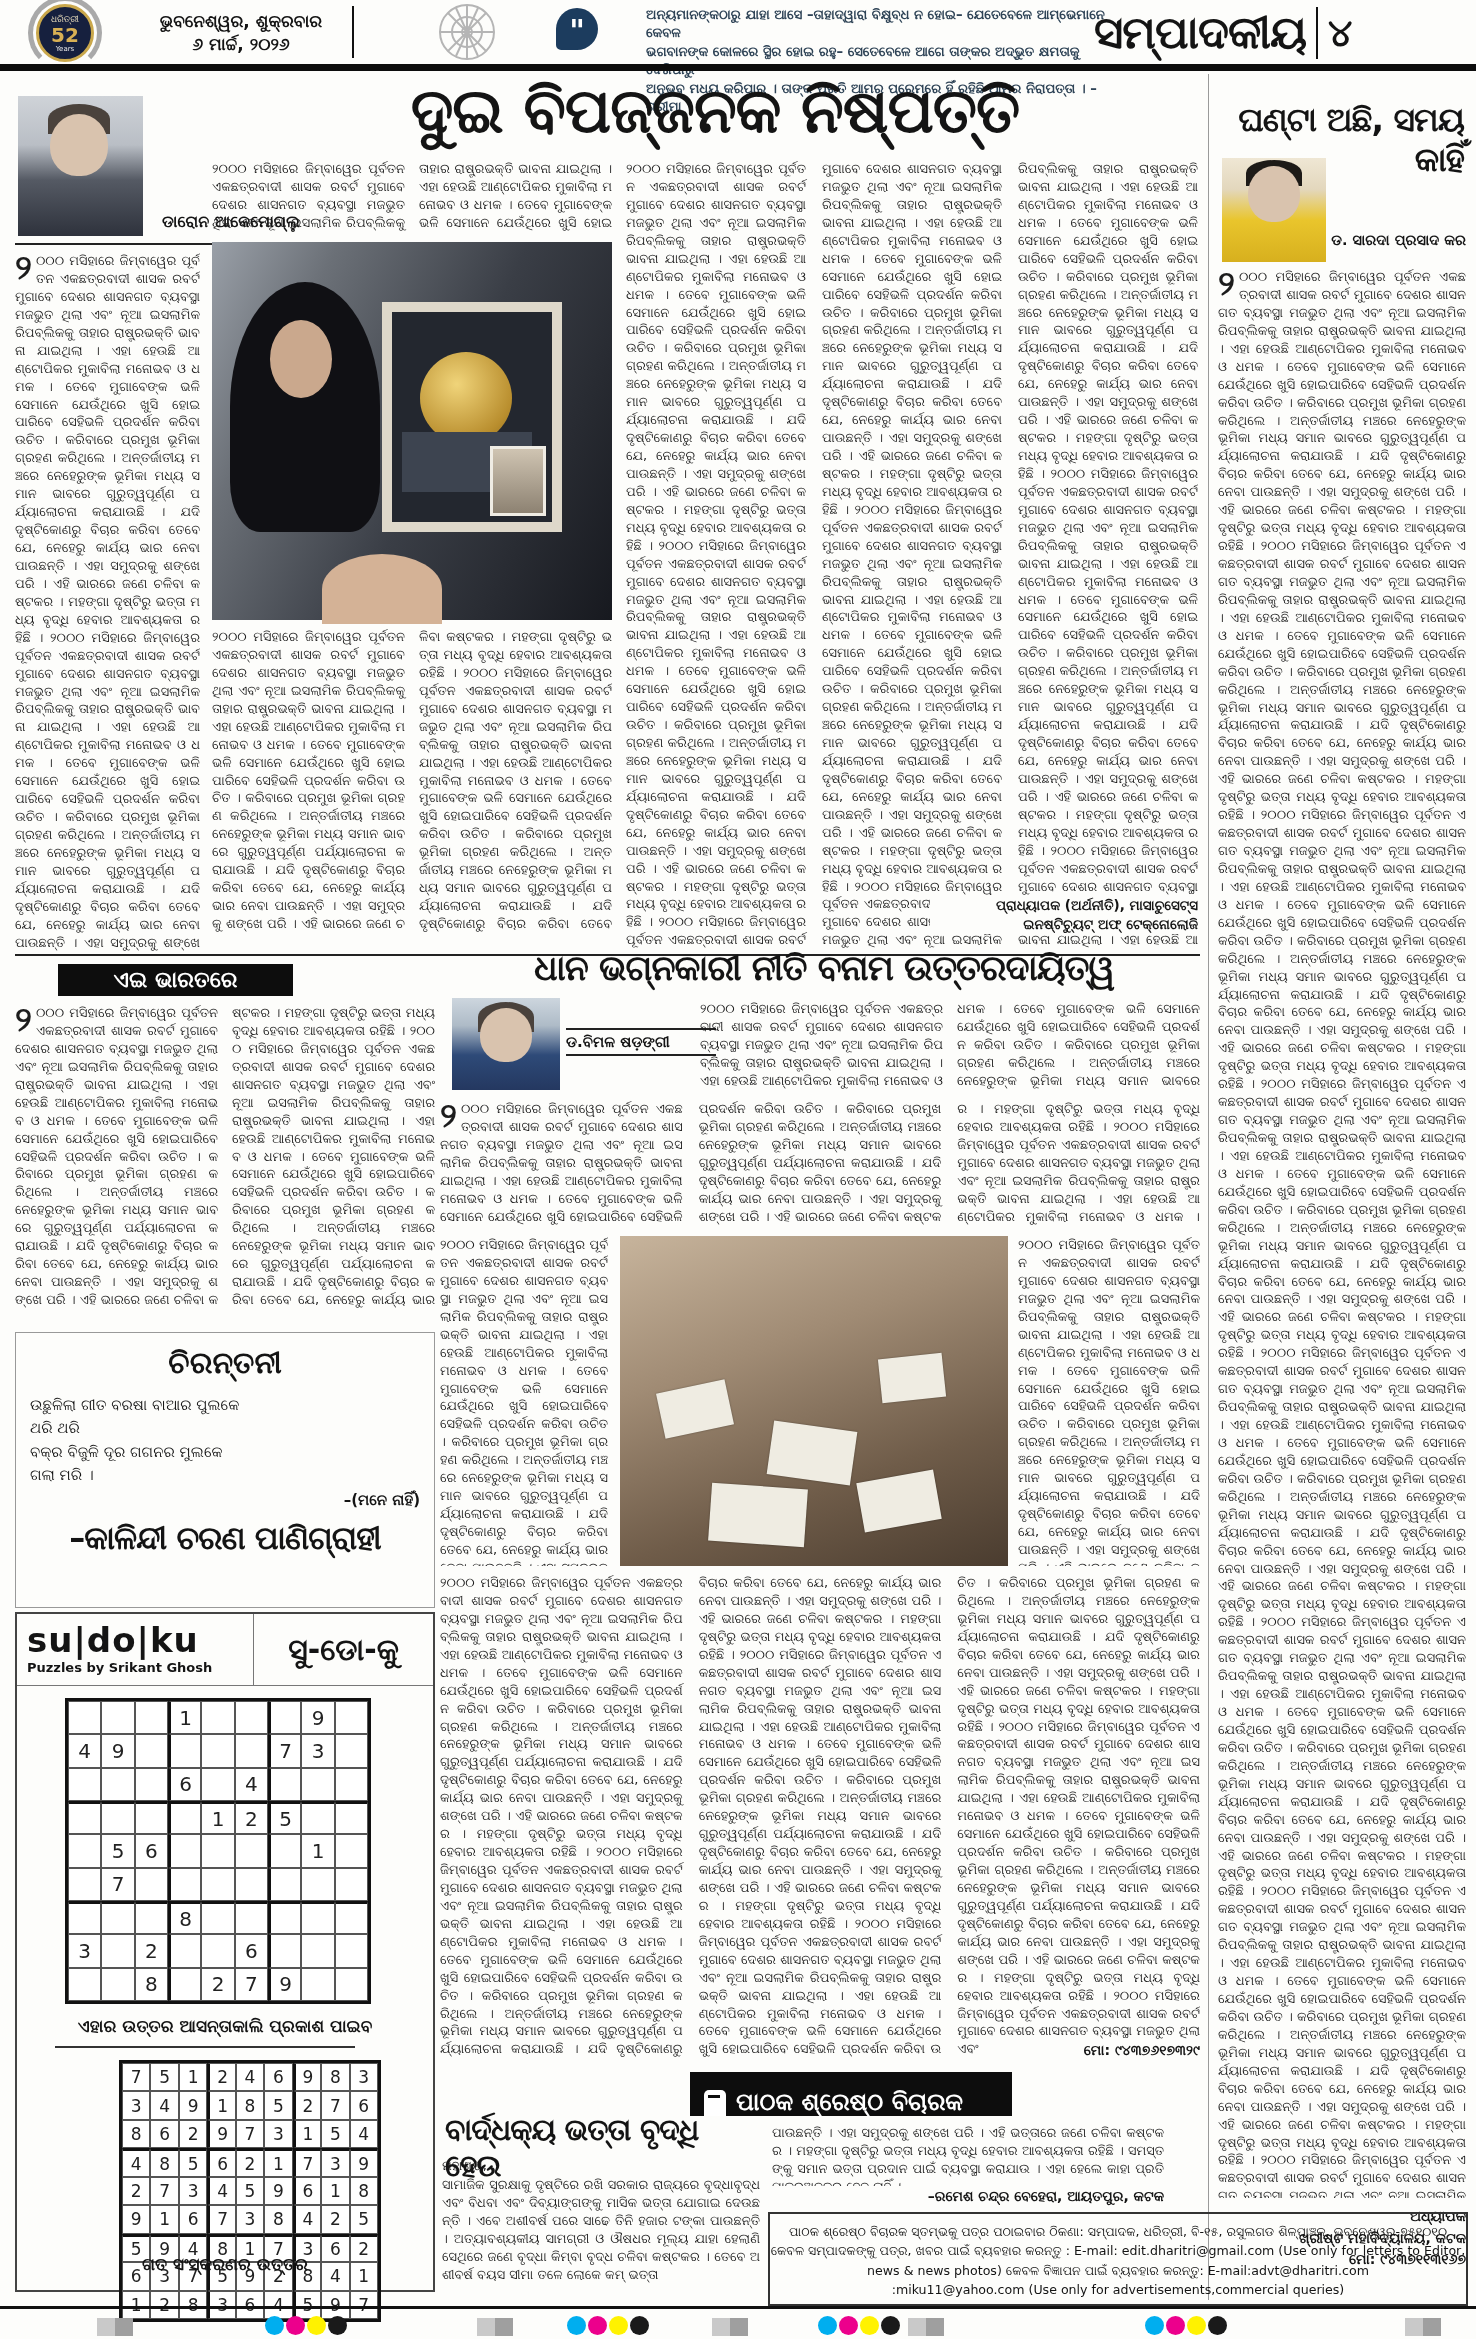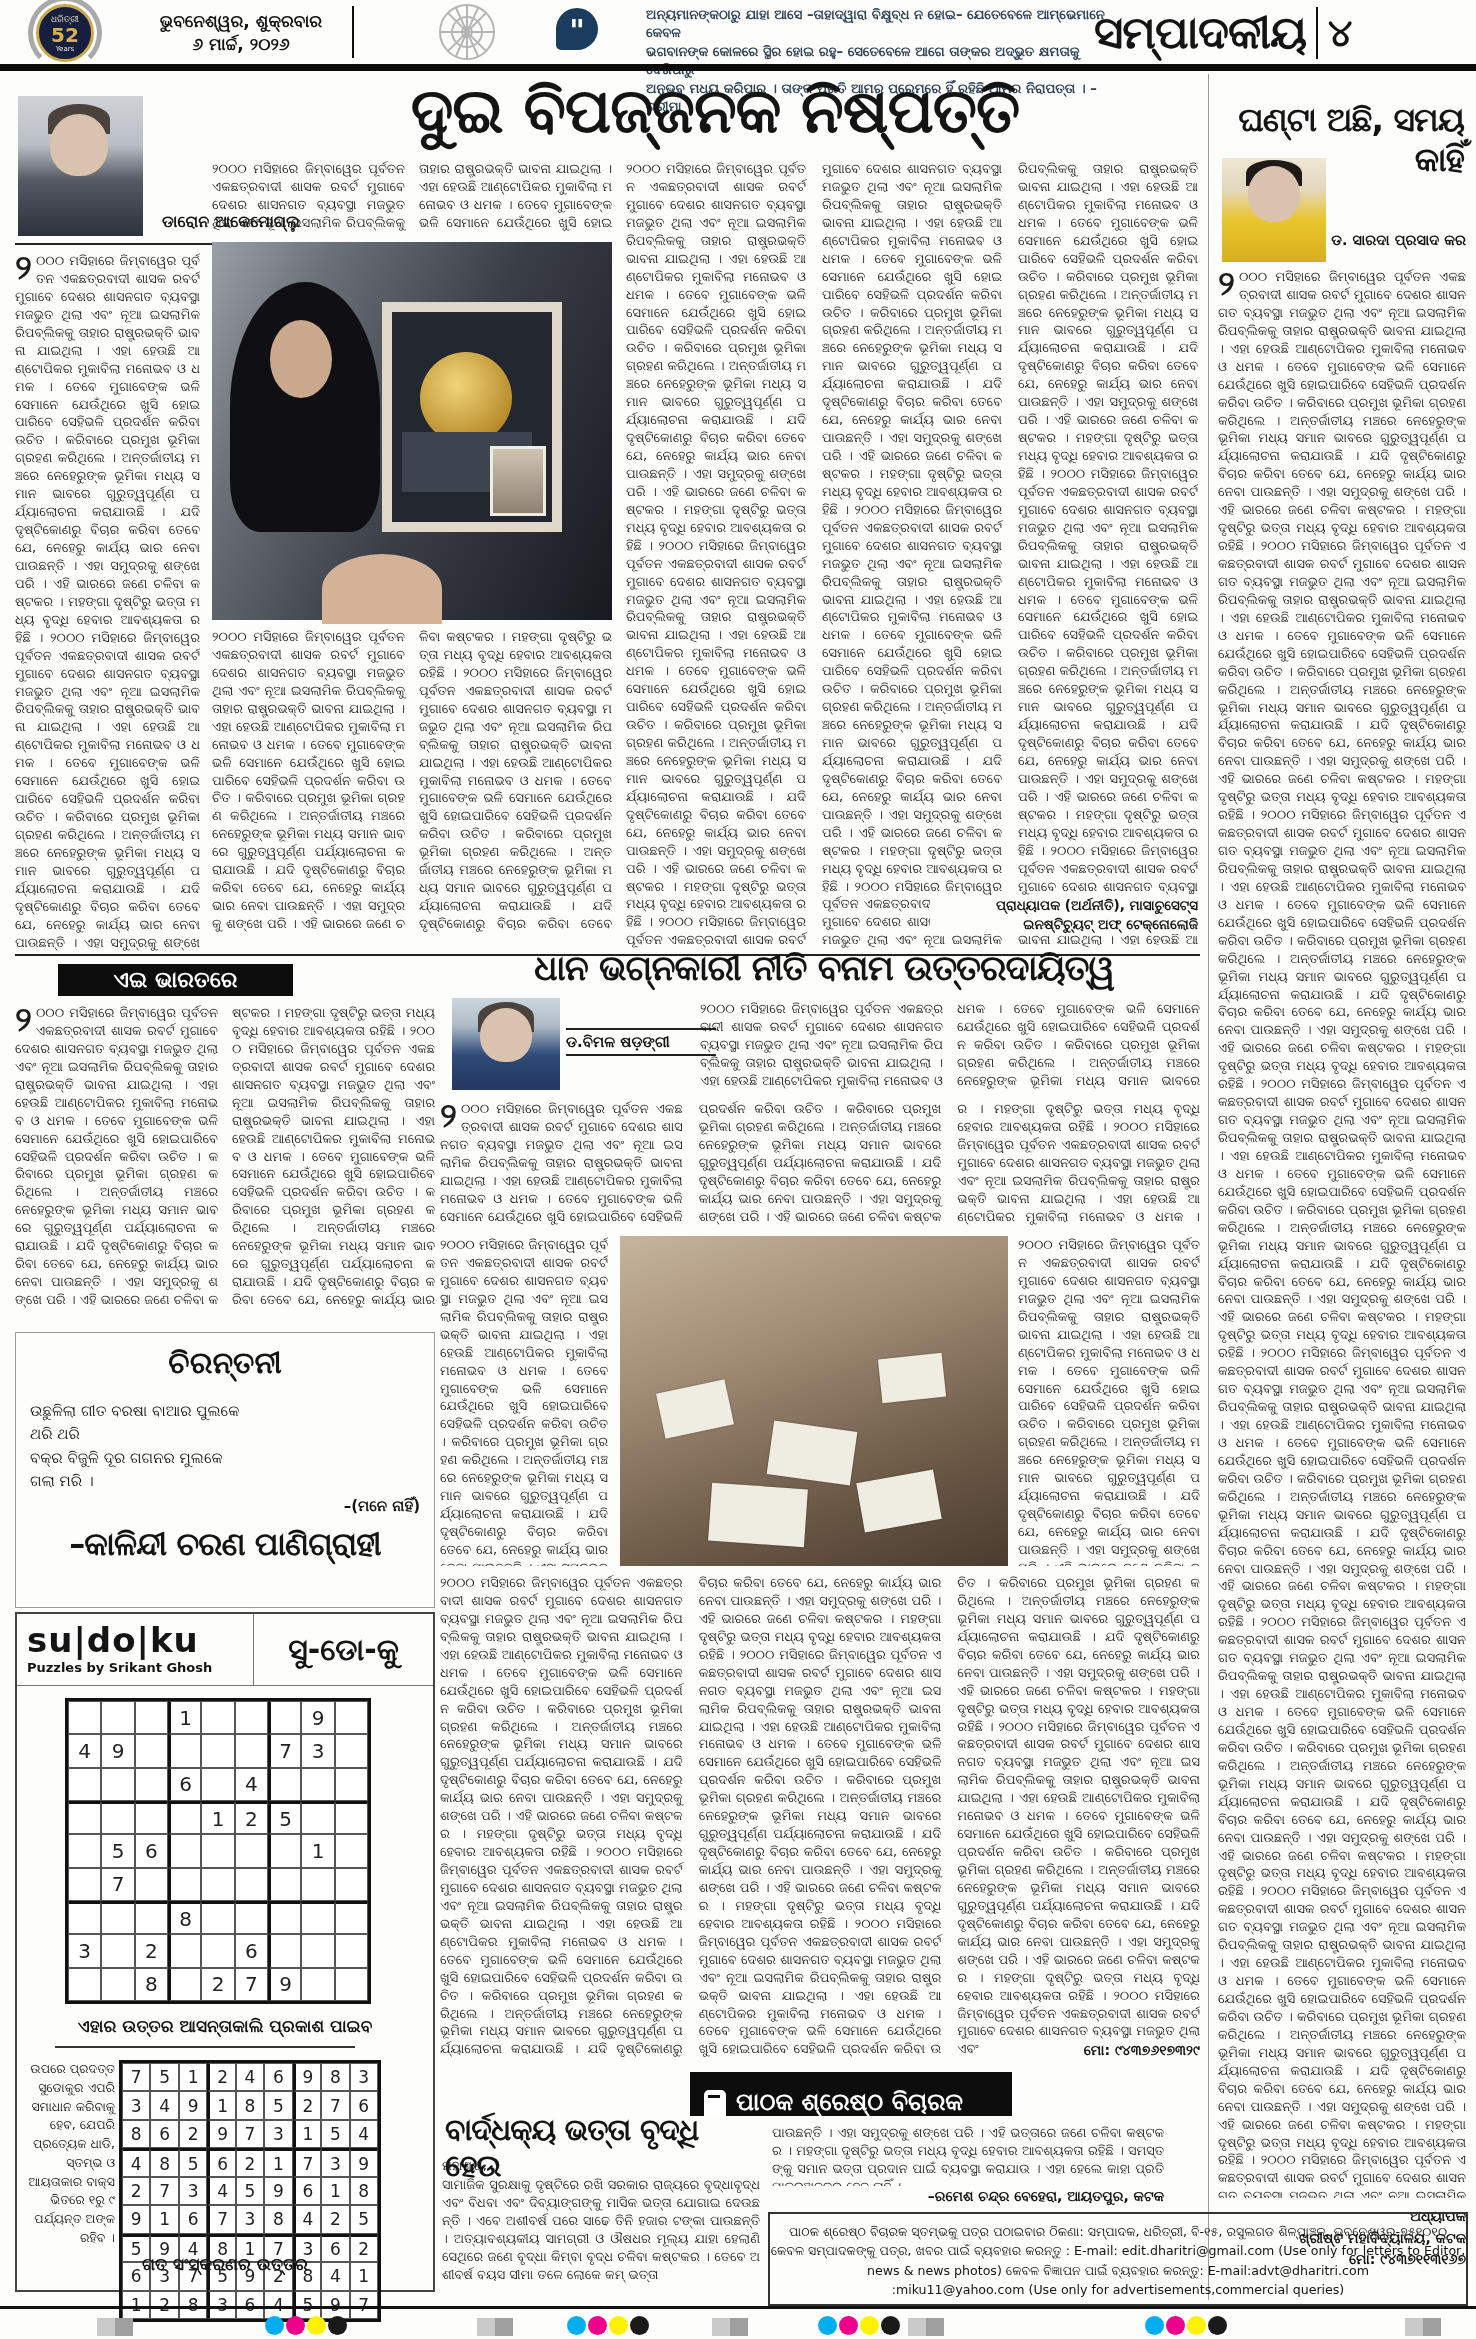--- a/index.html
+++ b/index.html
@@ -55,21 +55,21 @@
   .hand{position:absolute;left:110px;bottom:-4px;width:120px;height:70px;border-radius:50% 50% 0 0;background:#d4b296;}
   #ed-below{left:212px;top:628px;width:400px;height:322px;}
   #ed-right{left:626px;top:160px;width:572px;height:790px;}
   #ed-credit{left:930px;top:896px;width:268px;text-align:right;font-size:13.5px;font-weight:bold;line-height:1.4;background:#fdfdfb;padding-left:6px;}
   #mid-rule{left:15px;top:954px;width:1185px;height:2px;background:#222;}
   
   #ei-banner{left:58px;top:964px;width:235px;height:32px;background:#0d0d0d;color:#fff;
              text-align:center;font-size:22px;font-weight:bold;line-height:32px;}
   #ei-body{left:15px;top:1004px;width:420px;height:322px;}
   #chir-box{left:15px;top:1332px;width:420px;height:276px;border:1px solid #999;padding:10px 14px;}
-  #chir-title{font-size:30px;font-weight:bold;text-align:center;margin:2px 0 19px;}
+  #chir-title{font-size:30px;font-weight:bold;text-align:center;margin:2px 0 13px;}
   .poem{font-size:15px;line-height:1.55;}
   #chir-note{text-align:right;font-size:15px;font-weight:bold;margin-top:4px;}
   #chir-sign{font-size:32px;font-weight:bold;text-align:center;margin-top:10px;letter-spacing:-1px;}
   
   #sud-box{left:15px;top:1612px;width:420px;height:680px;border:2px solid #444;}
   #sud-head{position:absolute;left:0;top:0;width:100%;height:72px;border-bottom:1px solid #777;display:flex;}
   #sud-brand{width:57%;border-right:1px solid #777;padding:6px 10px;}
   #sud-brand-main{font-size:34px;font-weight:bold;letter-spacing:1px;}
   #sud-brand-sub{font-size:13px;font-weight:bold;}
   #sud-odia{flex:1;text-align:center;font-size:30px;font-weight:bold;line-height:72px;}
@@ -307,21 +307,20 @@
         <div>8</div>
         <div></div>
         <div>2</div>
         <div>7</div>
         <div>9</div>
         <div></div>
         <div></div>
       </div>
     <div id="sud-note">ଏହାର ଉତ୍ତର ଆସନ୍ତାକାଲି ପ୍ରକାଶ ପାଇବ</div>
     <div id="sud-note-rule"></div>
-    <div id="sud-side">ଉପରେ ପ୍ରଦତ୍ତ ସୁଡୋକୁର ଏପରି ସମାଧାନ କରିବାକୁ ହେବ, ଯେପରି ପ୍ରତ୍ୟେକ ଧାଡି, ସ୍ତମ୍ଭ ଓ ଆୟତାକାର ବାକ୍ସ ଭିତରେ ୧ରୁ ୯ ପର୍ଯ୍ୟନ୍ତ ଅଙ୍କ ରହିବ ।</div>
     <div class="sgrid" id="sud-solution">
         <div>7</div>
         <div>5</div>
         <div>1</div>
         <div>2</div>
         <div>4</div>
         <div>6</div>
         <div>9</div>
         <div>8</div>
         <div>3</div>

